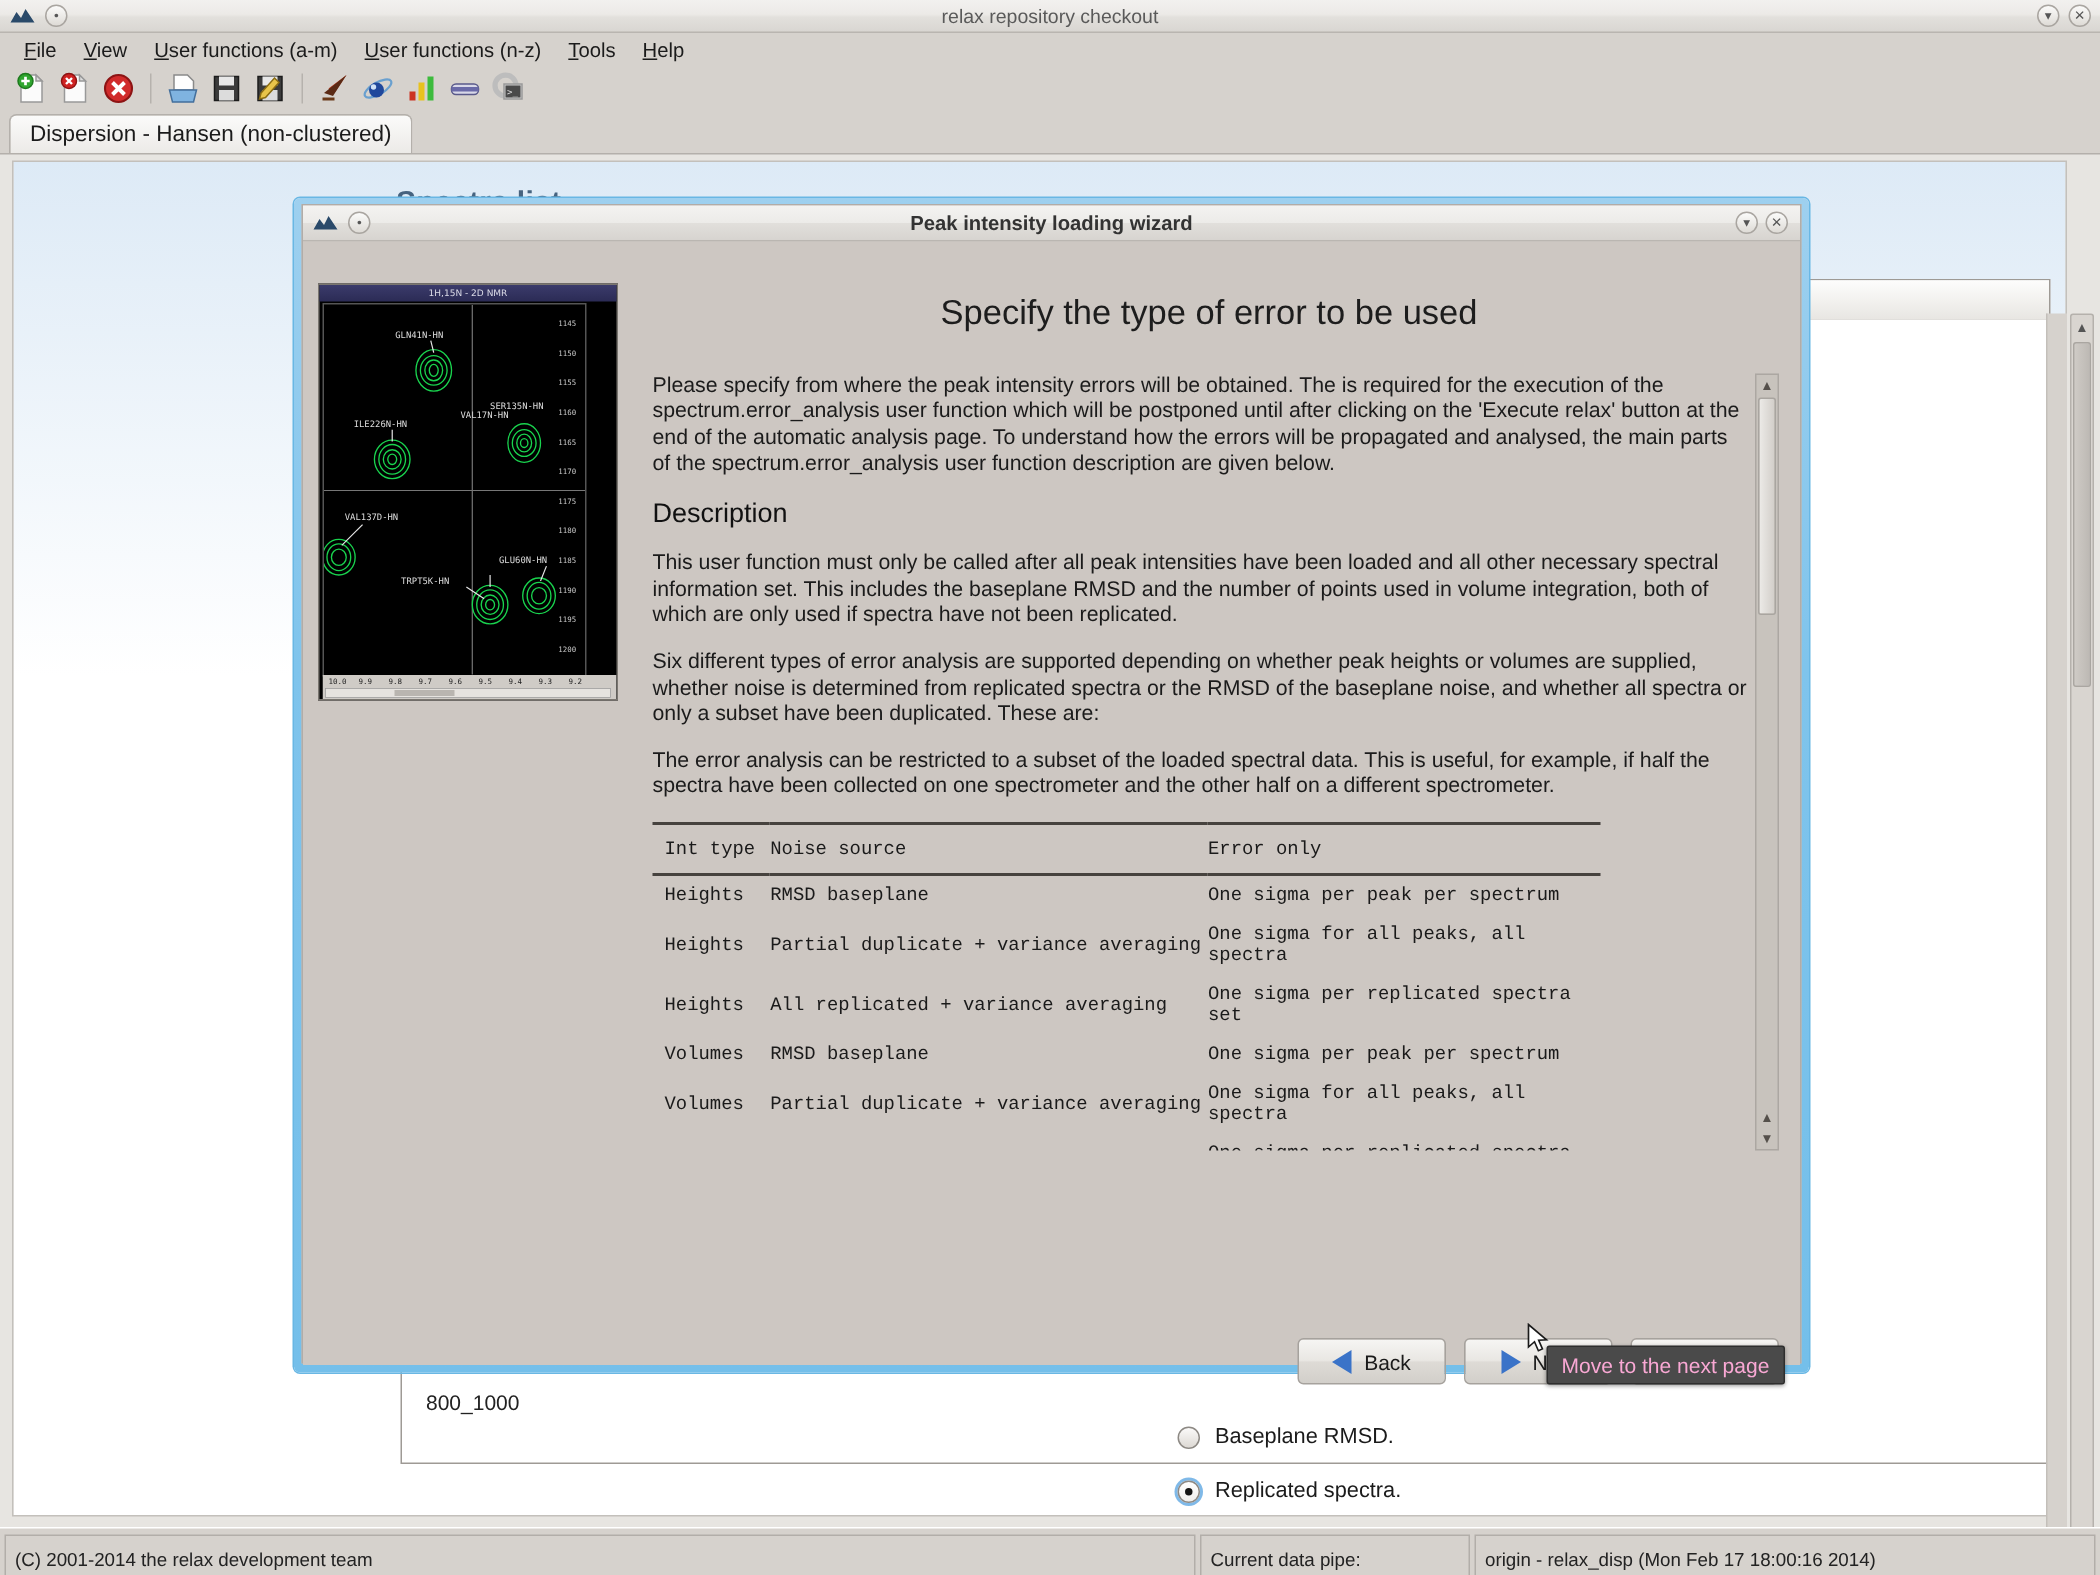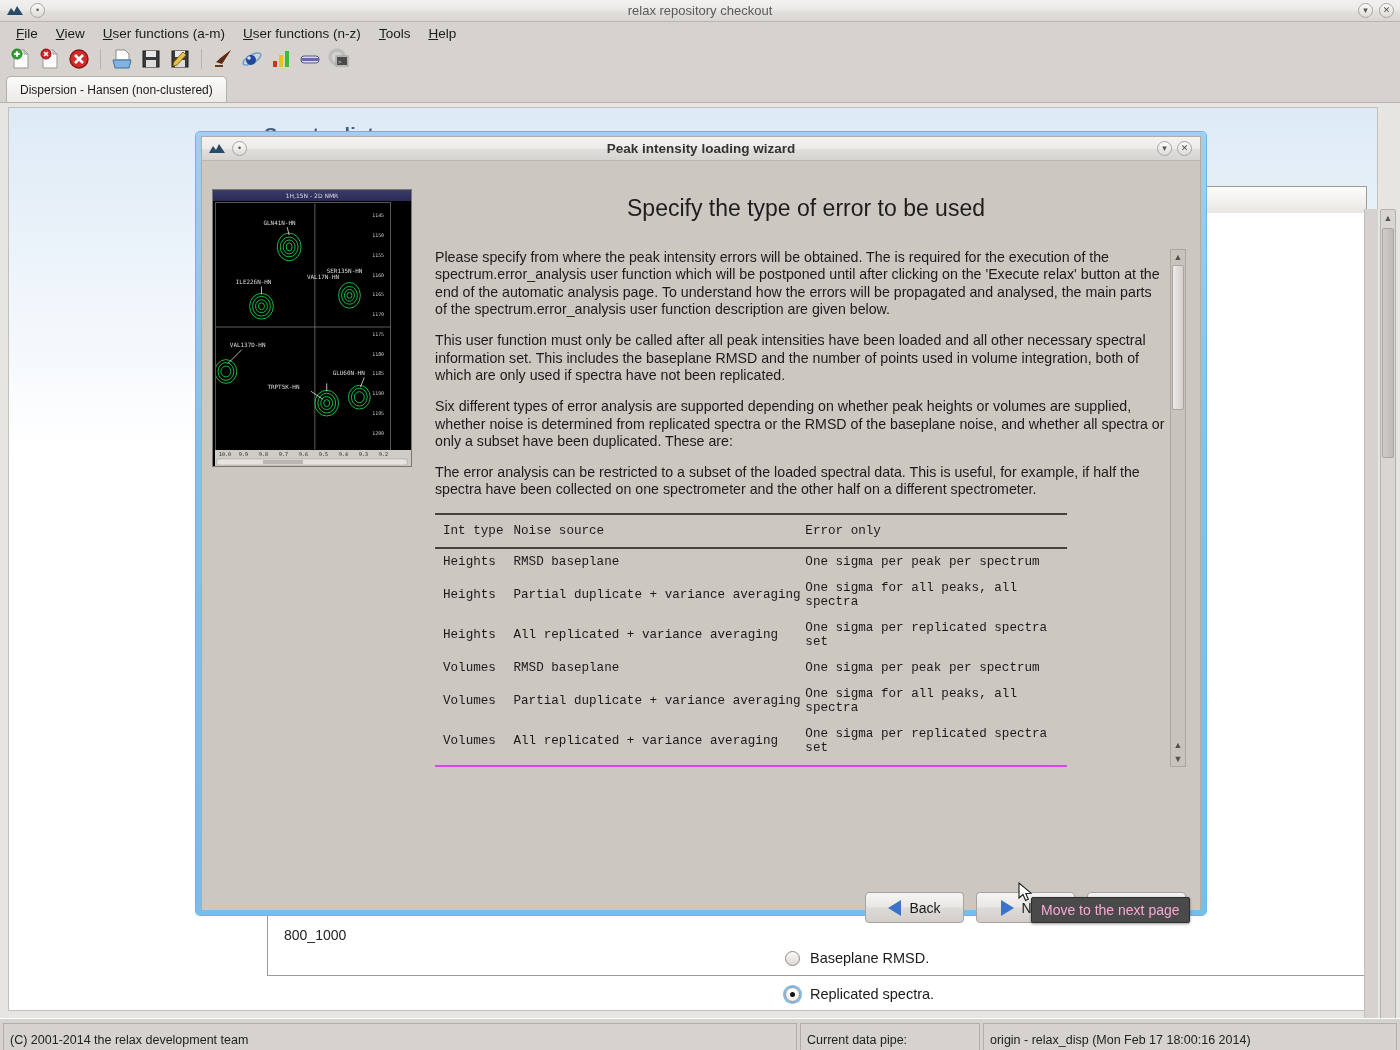--- a/index.html
+++ b/index.html
@@ -69,21 +69,21 @@
     position: absolute; top: 74px; left: 0; width: 1400px; height: 28px;
     background: #d6d2cd;
   }
   .tab {
     position: absolute; left: 6px; top: 2px; height: 26px;
     padding: 0 13px;
     display: flex; align-items: center;
     background: linear-gradient(to bottom, #fbfbfa, #eceae7);
     border: 1px solid #b4b0ab; border-bottom: none;
     border-radius: 5px 5px 0 0;
-    font-size: 12px; color: #1b1b1b; white-space: nowrap;
+    font-size: 15px; color: #1b1b1b; white-space: nowrap;
   }
 
   
   .content {
     position: absolute; top: 102px; left: 0; width: 1400px; height: 916px;
     background: #e7e5e1;
     border-top: 1px solid #b4b0ab;
   }
   .analysis-pane {
     position: absolute; left: 8px; top: 4px; width: 1370px; height: 904px;
@@ -528,20 +528,21 @@
           <rect x="2" y="9" width="190" height="6" fill="#e6e3df" stroke="#9a9a9a" stroke-width="0.5"></rect>
           <rect x="48" y="10" width="40" height="4" fill="#b9b5b0"></rect>
         </svg>
       </div>
 
       <div class="page-heading">Specify the type of error to be used</div>
 
       <div class="desc-box">
         <div class="desc-inner">
           <p class="desc-p">Please specify from where the peak intensity errors will be obtained.  The is required for the execution of the spectrum.error_analysis user function which will be postponed until after clicking on the 'Execute relax' button at the end of the automatic analysis page.  To understand how the errors will be propagated and analysed, the main parts of the spectrum.error_analysis user function description are given below.</p>
+          <h2 class="desc-h">Description</h2>
           <p class="desc-p">This user function must only be called after all peak intensities have been loaded and all other necessary spectral information set.  This includes the baseplane RMSD and the number of points used in volume integration, both of which are only used if spectra have not been replicated.</p>
           <p class="desc-p">Six different types of error analysis are supported depending on whether peak heights or volumes are supplied, whether noise is determined from replicated spectra or the RMSD of the baseplane noise, and whether all spectra or only a subset have been duplicated.  These are:</p>
           <p class="desc-p">The error analysis can be restricted to a subset of the loaded spectral data.  This is useful, for example, if half the spectra have been collected on one spectrometer and the other half on a different spectrometer.</p>
 
           <table class="uf-table">
             <thead>
               <tr>
                 <th class="uf-c1">Int type</th>
                 <th class="uf-c2">Noise source</th>
                 <th class="uf-c3">Error only</th>

